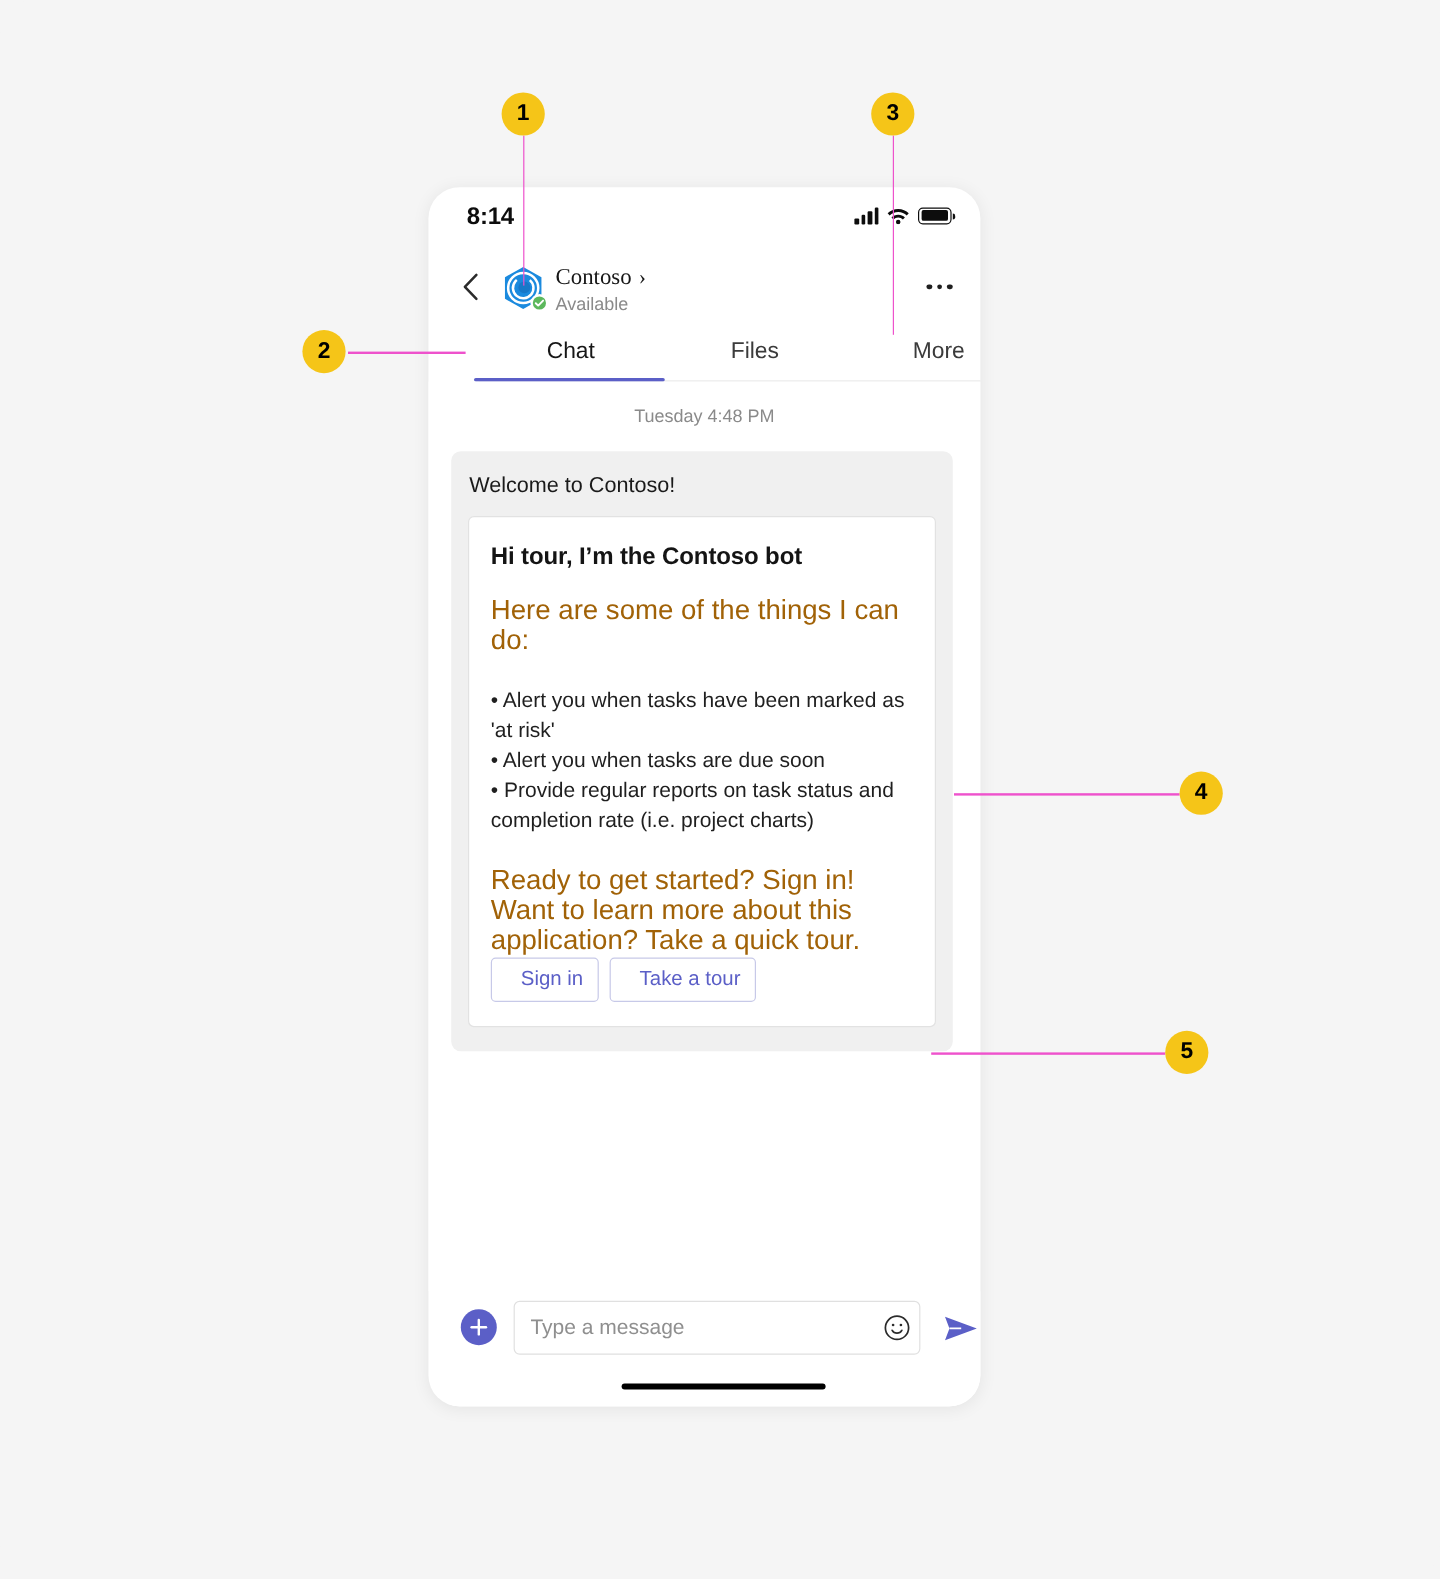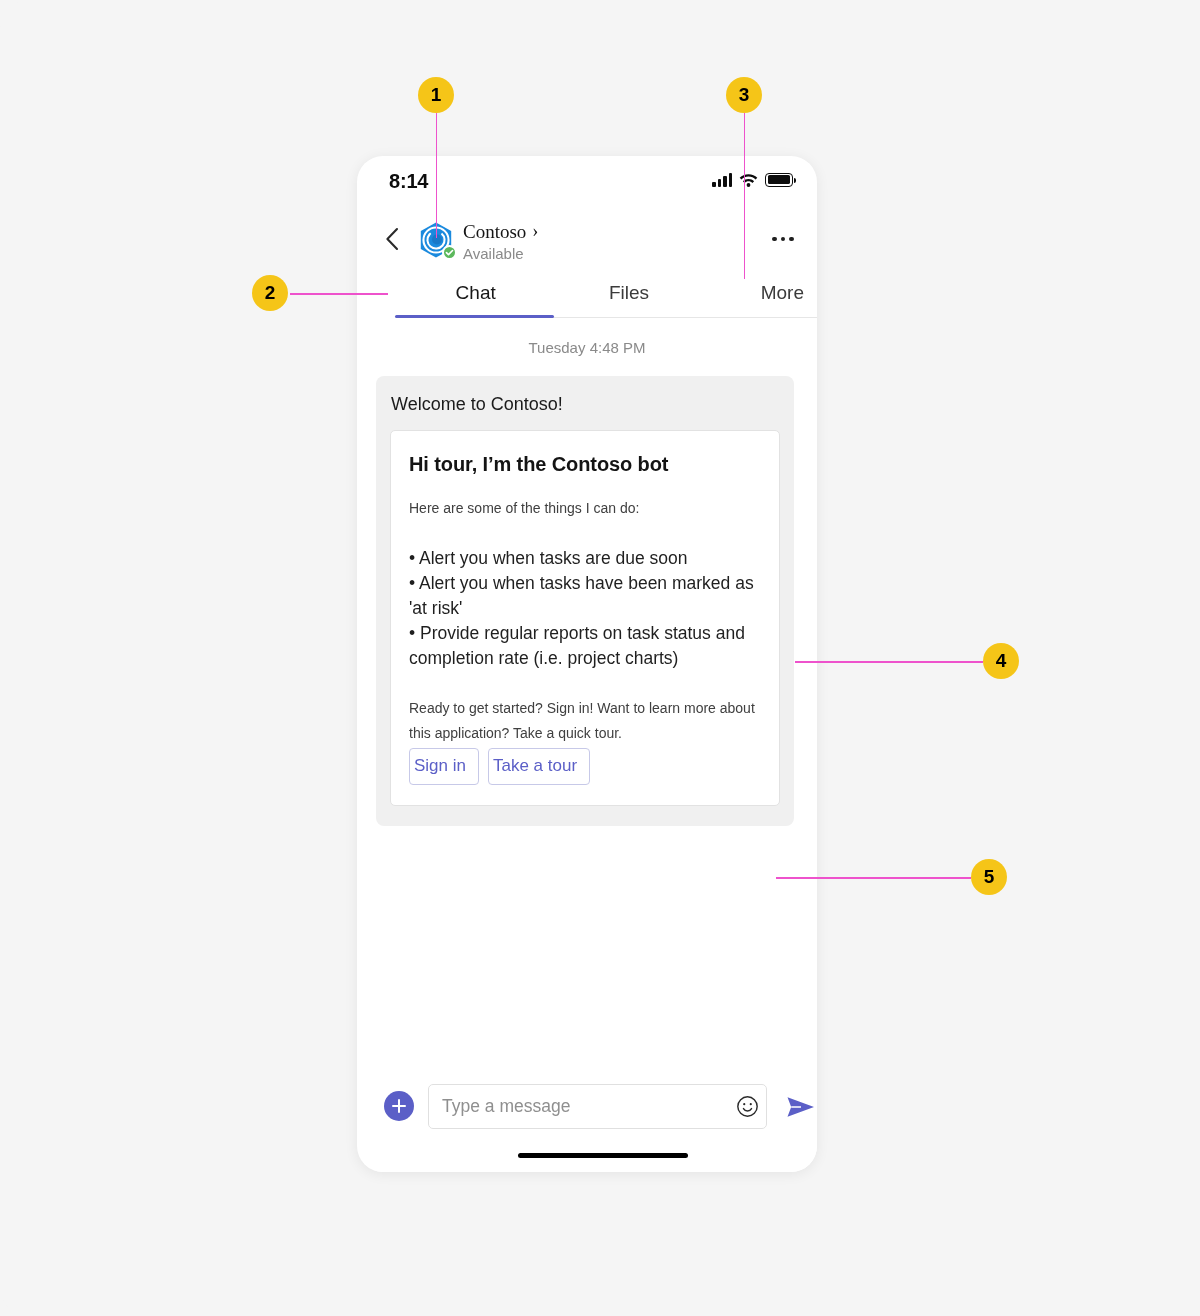--- a/index.html
+++ b/index.html
@@ -205,41 +205,41 @@
   }
   .card-heading {
     font-size: 20px;
     font-weight: bold;
     color: #141414;
     line-height: 26px;
     letter-spacing: -0.1px;
     margin-bottom: 19px;
   }
   .card-text {
-    font-size: 14px;
-    color: #404040;
+    font-size: 23px;
+    color: #a16207;
     line-height: 25px;
   }
   .card-para { margin-bottom: 25px; }
   .card-list { margin-bottom: 25px; }
   .card-list div { font-size: 17.5px; color: #1f1f1f; line-height: 25px; }
 
   .card-actions {
     display: flex;
     gap: 9px;
     margin-top: 2px;
   }
   .card-btn {
     border: 1px solid #c7c9e8;
     border-radius: 4px;
     background: #ffffff;
     color: #5b5fc7;
     font-size: 17px;
     font-family: "Liberation Sans", sans-serif;
-    padding: 7px 12px 8px 4px;
+    padding: 7px 12px 8px 24px;
     cursor: pointer;
     line-height: 20px;
   }
 
   
   .composer {
     position: absolute;
     left: 16px; bottom: 0;
     width: 460px; height: 96px;
     background: #ffffff;
@@ -427,22 +427,22 @@
     <div class="chat-body">
       <div class="timestamp">Tuesday 4:48 PM</div>
 
       <div class="bubble">
         <div class="bubble-title">Welcome to Contoso!</div>
 
         <div class="card">
           <div class="card-heading">Hi tour, I’m the Contoso bot</div>
           <div class="card-text card-para">Here are some of the things I can do:</div>
           <div class="card-list">
+            <div>• Alert you when tasks have been marked as 'at risk'</div>
             <div>• Alert you when tasks are due soon</div>
-            <div>• Alert you when tasks have been marked as 'at risk'</div>
             <div>• Provide regular reports on task status and completion rate  (i.e. project charts)</div>
           </div>
           <div class="card-text">Ready to get started? Sign in! Want to learn more about this application? Take a quick tour.</div>
 
           <div class="card-actions">
             <button class="card-btn">Sign in</button>
             <button class="card-btn">Take a tour</button>
           </div>
         </div>
       </div>

